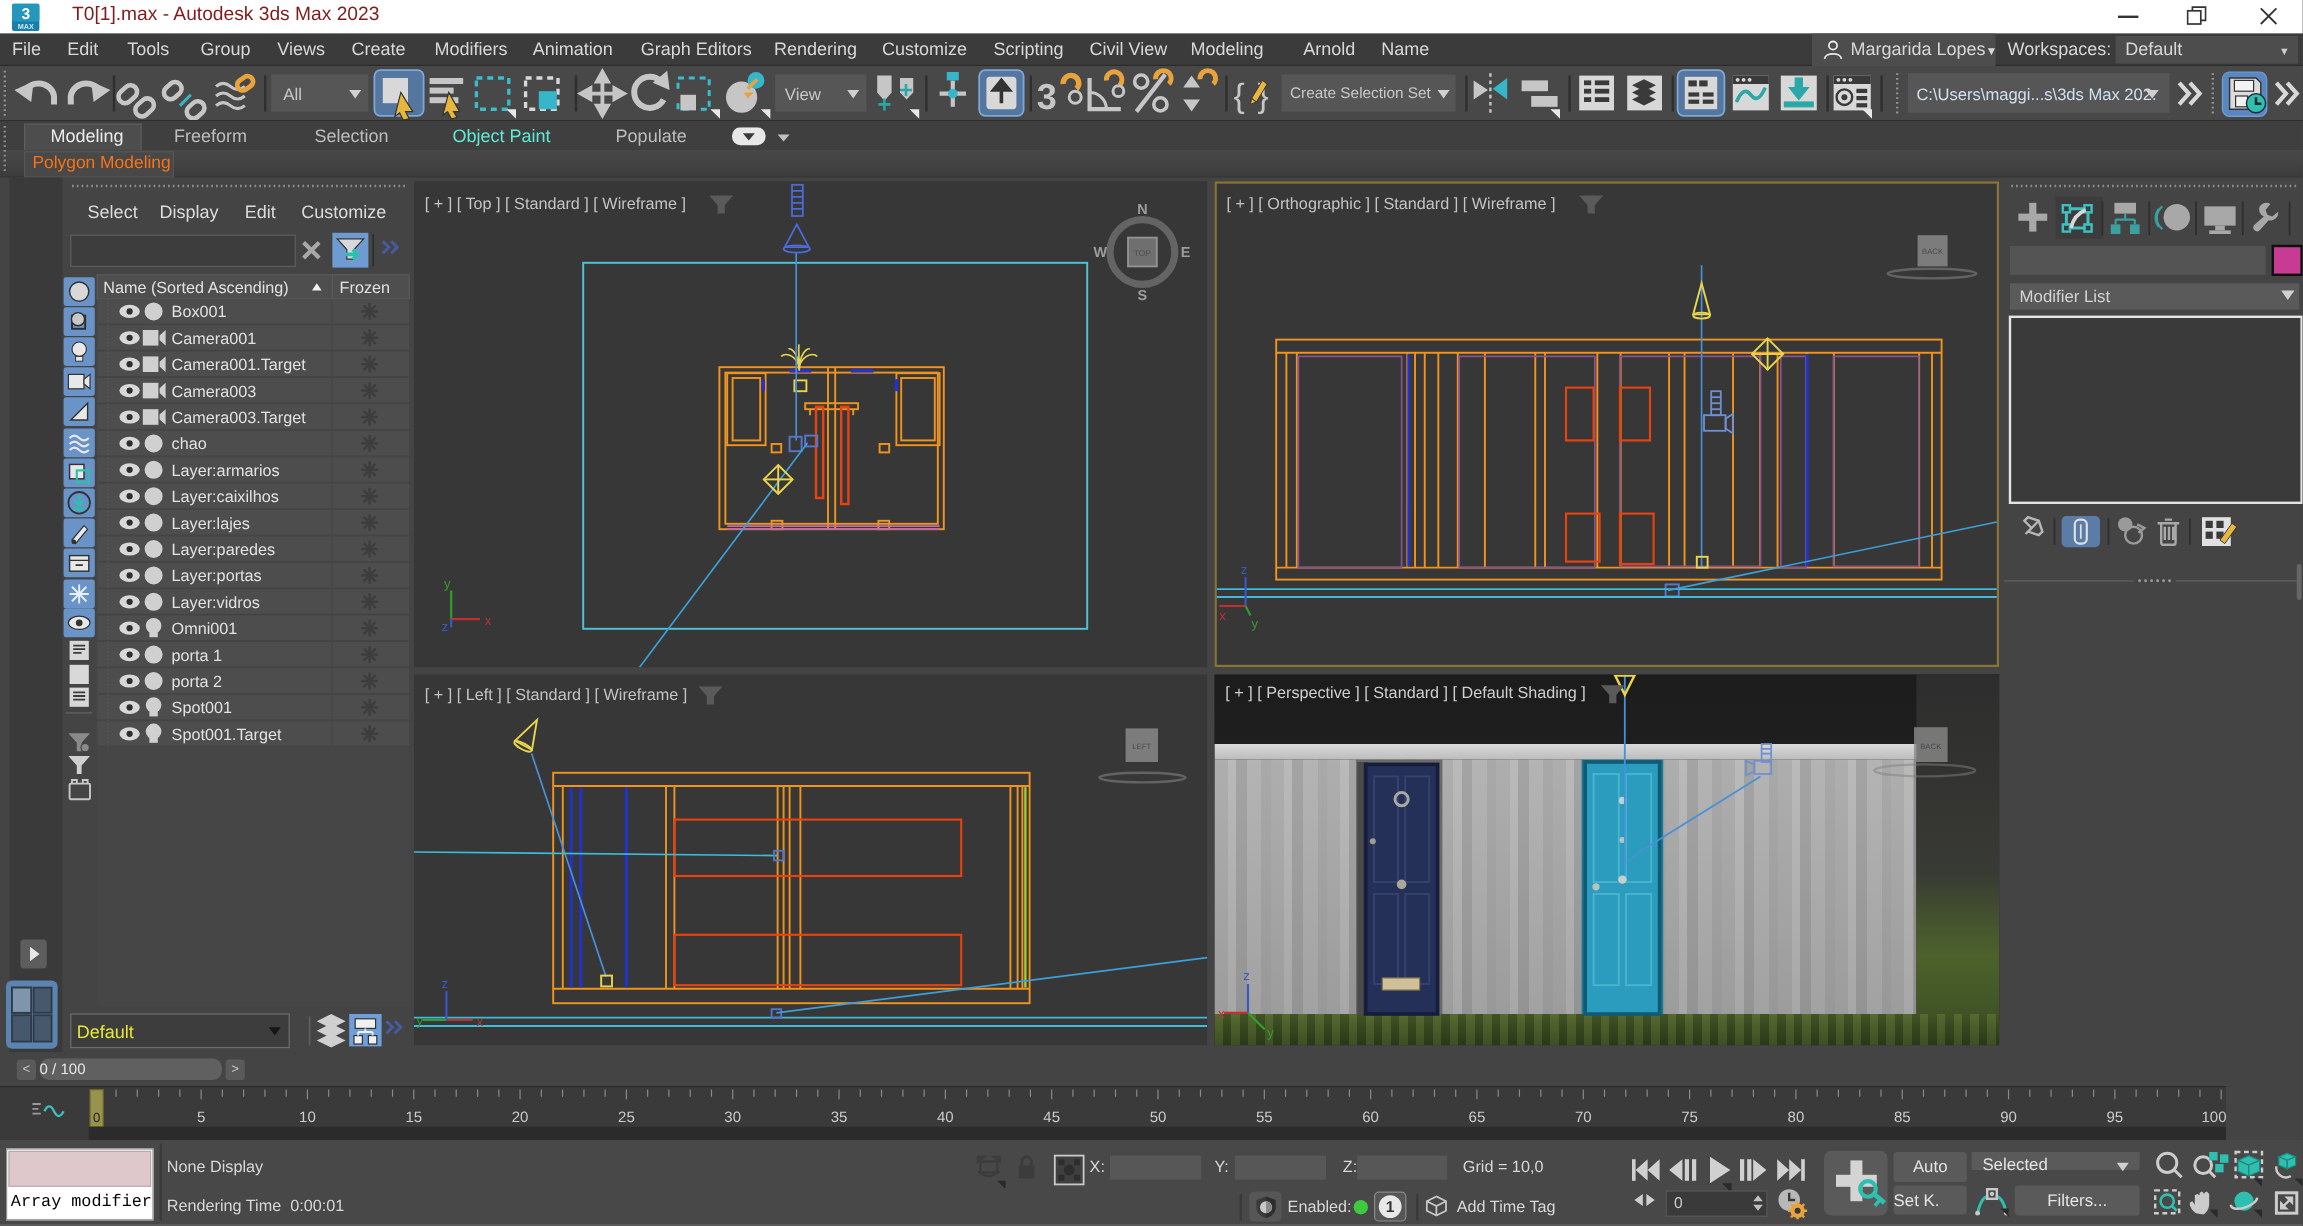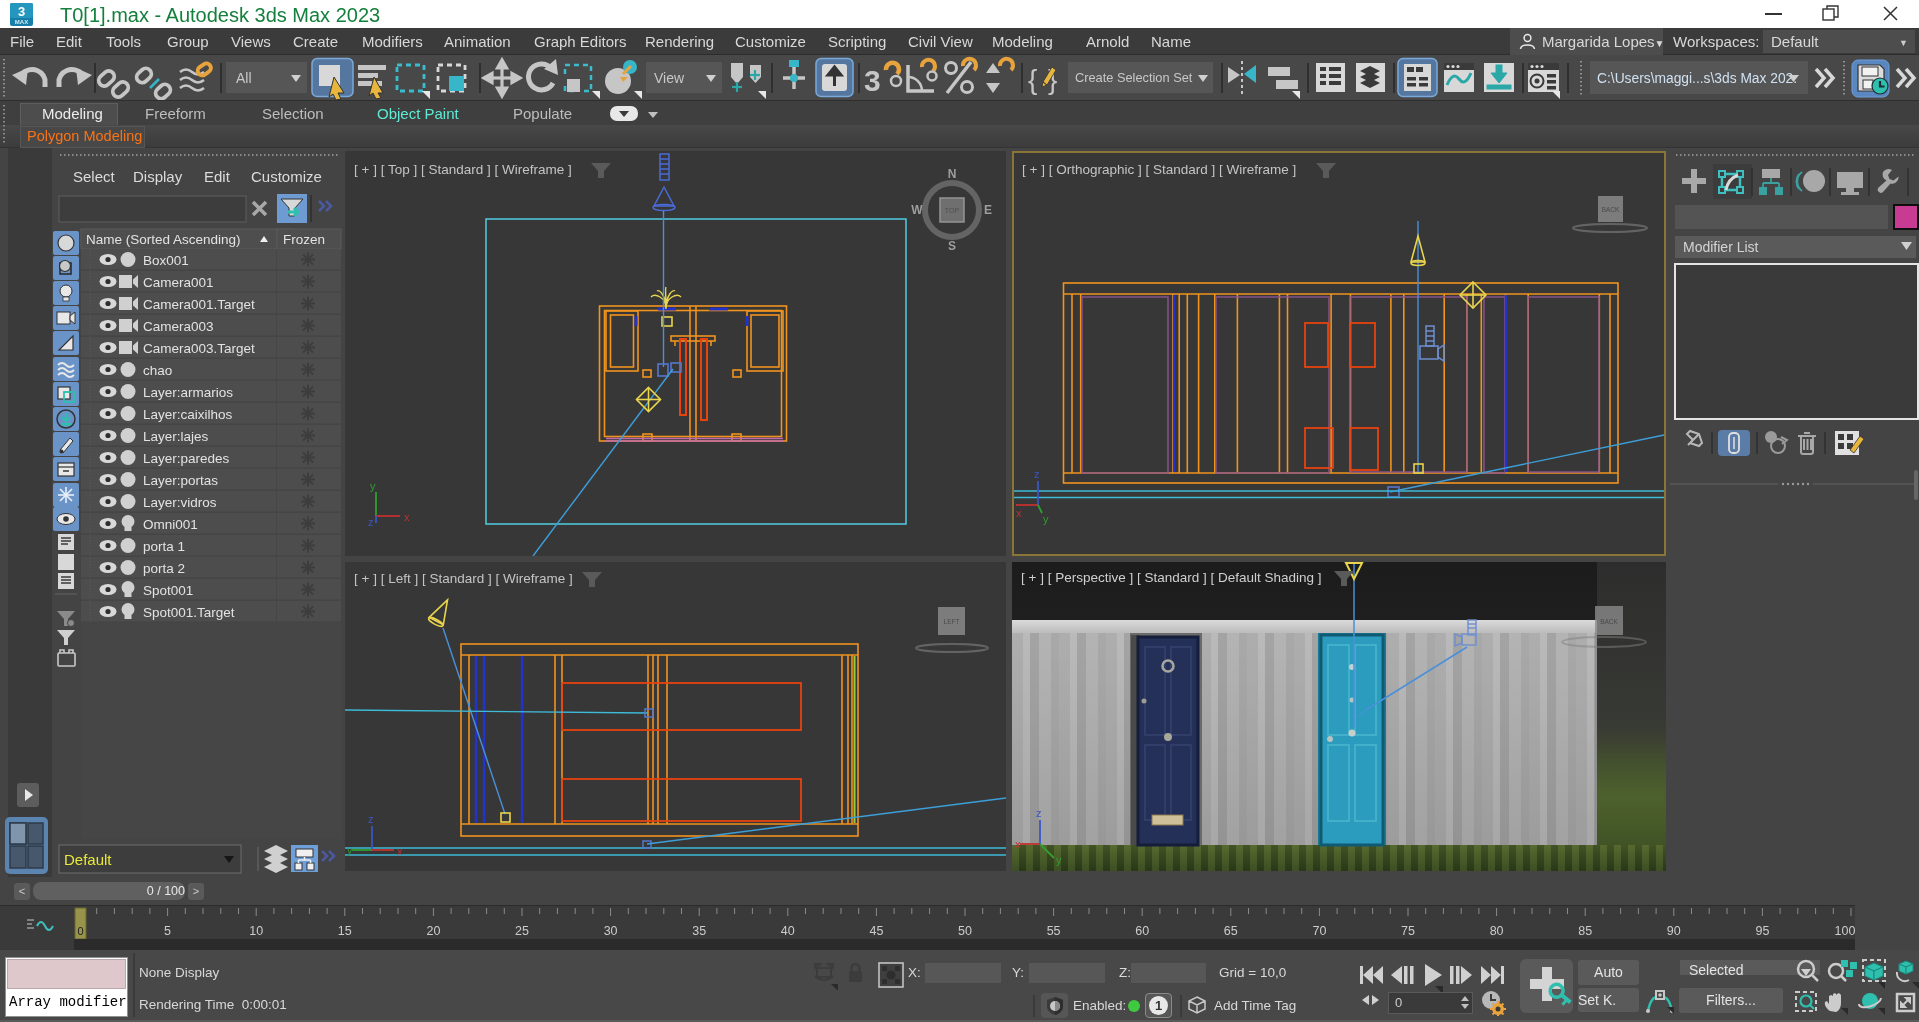--- a/index.html
+++ b/index.html
@@ -13,21 +13,21 @@
 <body>
 <div id="stage">
 
   <div class="abs" style="left:0;top:0;width:1919px;height:28px;background:#ffffff;">
     <svg class="abs" style="left:10px;top:3px;" width="23" height="23" viewBox="0 0 23 23">
       <rect x="0" y="0" width="23" height="23" rx="2" fill="#1a7fa8"></rect>
       <rect x="0" y="0" width="23" height="15" rx="2" fill="#2596be"></rect>
       <text x="11.5" y="13" font-size="13" font-weight="bold" fill="#fff" text-anchor="middle" font-family="Liberation Sans">3</text>
       <text x="11.5" y="21" font-size="6" font-weight="bold" fill="#cfeaf5" text-anchor="middle" font-family="Liberation Sans">MAX</text>
     </svg>
-    <div class="abs" style="left:60px;top:4px;font-size:20px;color:#15803d;">T0[1].max - Autodesk 3ds Max 2023</div>
+    <div class="abs" style="left:60px;top:4px;font-size:16px;color:#7f1d1d;">T0[1].max - Autodesk 3ds Max 2023</div>
 
     <div class="abs" style="left:1765px;top:13px;width:17px;height:1.6px;background:#333;"></div>
     <svg class="abs" style="left:1822px;top:5px;" width="17" height="17" viewBox="0 0 17 17">
       <rect x="1" y="4" width="11" height="11" fill="none" stroke="#333" stroke-width="1.4"></rect>
       <path d="M5 4 V1 H16 V12 H12" fill="none" stroke="#333" stroke-width="1.4"></path>
     </svg>
     <svg class="abs" style="left:1882px;top:5px;" width="17" height="17" viewBox="0 0 17 17">
       <path d="M2 2 L15 15 M15 2 L2 15" stroke="#333" stroke-width="1.5"></path>
     </svg>
   </div>
@@ -1109,21 +1109,21 @@
           <circle cx="130" cy="336" r="1.2"></circle>
           <circle cx="135" cy="336" r="1.2"></circle>
           <circle cx="140" cy="336" r="1.2"></circle>
       </g>
       <rect x="246" y="322" width="4" height="30" rx="2" fill="#666"></rect>
     </svg>
   </div>
 
   <div class="abs" style="left:0;top:877px;width:1919px;height:28px;background:#444;">
     <div class="abs" style="left:14px;top:6px;width:16px;height:17px;background:#5a5a5a;border-radius:3px;color:#ccc;font-size:11px;text-align:center;line-height:16px;">&lt;</div>
-    <div class="abs" style="left:33px;top:5px;width:152px;height:18px;background:#606060;border-radius:8px;color:#e8e8e8;font-size:12.5px;text-align:right;line-height:18px;">0 / 100</div>
+    <div class="abs" style="left:33px;top:5px;width:152px;height:18px;background:#606060;border-radius:8px;color:#e8e8e8;font-size:12.5px;text-align:left;line-height:18px;">0 / 100</div>
     <div class="abs" style="left:188px;top:6px;width:16px;height:17px;background:#5a5a5a;border-radius:3px;color:#ccc;font-size:11px;text-align:center;line-height:16px;">&gt;</div>
   </div>
   <div class="abs" style="left:0;top:905px;width:1855px;height:45px;background:#3a3a3a;border-top:1px solid #2a2a2a;">
     <svg class="abs" style="left:0;top:0;" width="1855" height="45" viewBox="0 0 1855 45">
       <g id="ticks" stroke="#8a8a8a" stroke-width="1">
           <line x1="79.0" y1="2" x2="79.0" y2="10"></line>
           <line x1="96.7" y1="2" x2="96.7" y2="8"></line>
           <line x1="114.4" y1="2" x2="114.4" y2="8"></line>
           <line x1="132.2" y1="2" x2="132.2" y2="8"></line>
           <line x1="149.9" y1="2" x2="149.9" y2="8"></line>
@@ -1359,21 +1359,21 @@
           <rect x="18" y="5" width="10" height="34"></rect>
         </g>
       <g transform="rotate(40 33 33)">
         <circle cx="30" cy="30" r="6.5" fill="none" stroke="#2fbfae" stroke-width="3.5"></circle>
         <rect x="35" y="28" width="13" height="4" fill="#2fbfae"></rect>
         <rect x="42" y="31" width="3" height="6" fill="#2fbfae"></rect>
       </g>
     </svg>
     <div class="abs" style="left:1578px;top:10px;width:61px;height:25px;background:#5a5a5a;border-radius:3px;color:#e4e4e4;font-size:14px;text-align:center;line-height:24px;">Auto</div>
     <div class="abs" style="left:1578px;top:38px;width:61px;height:24px;background:#5a5a5a;border-radius:3px;color:#e4e4e4;font-size:14px;line-height:24px;">Set K.</div>
-    <div class="abs" style="left:1643px;top:10px;width:140px;height:15px;background:#5a5a5a;border-radius:1px;margin-left:37px;">
+    <div class="abs" style="left:1643px;top:10px;width:140px;height:15px;background:#5a5a5a;border-radius:1px;">
       <div class="abs" style="left:9px;top:2px;color:#e4e4e4;font-size:14px;">Selected</div>
       <svg class="abs" style="right:8px;top:8px;" width="12" height="9">
           <polygon points="1,1 11,1 6,8" fill="#d0d0d0"></polygon>
         </svg>
     </div>
     <svg class="abs" style="left:1645px;top:39px;" width="30" height="26" viewBox="0 0 30 26">
       <path d="M3 22 q3 -14 9 -14 M27 22 q-3 -14 -9 -14" fill="none" stroke="#2fbfae" stroke-width="2.5"></path>
       <rect x="11" y="2" width="8" height="8" fill="none" stroke="#c8c8c8" stroke-width="2"></rect>
       <circle cx="15" cy="6" r="1.8" fill="#c8c8c8"></circle>
       <circle cx="3" cy="22" r="2" fill="#c8c8c8"></circle>

